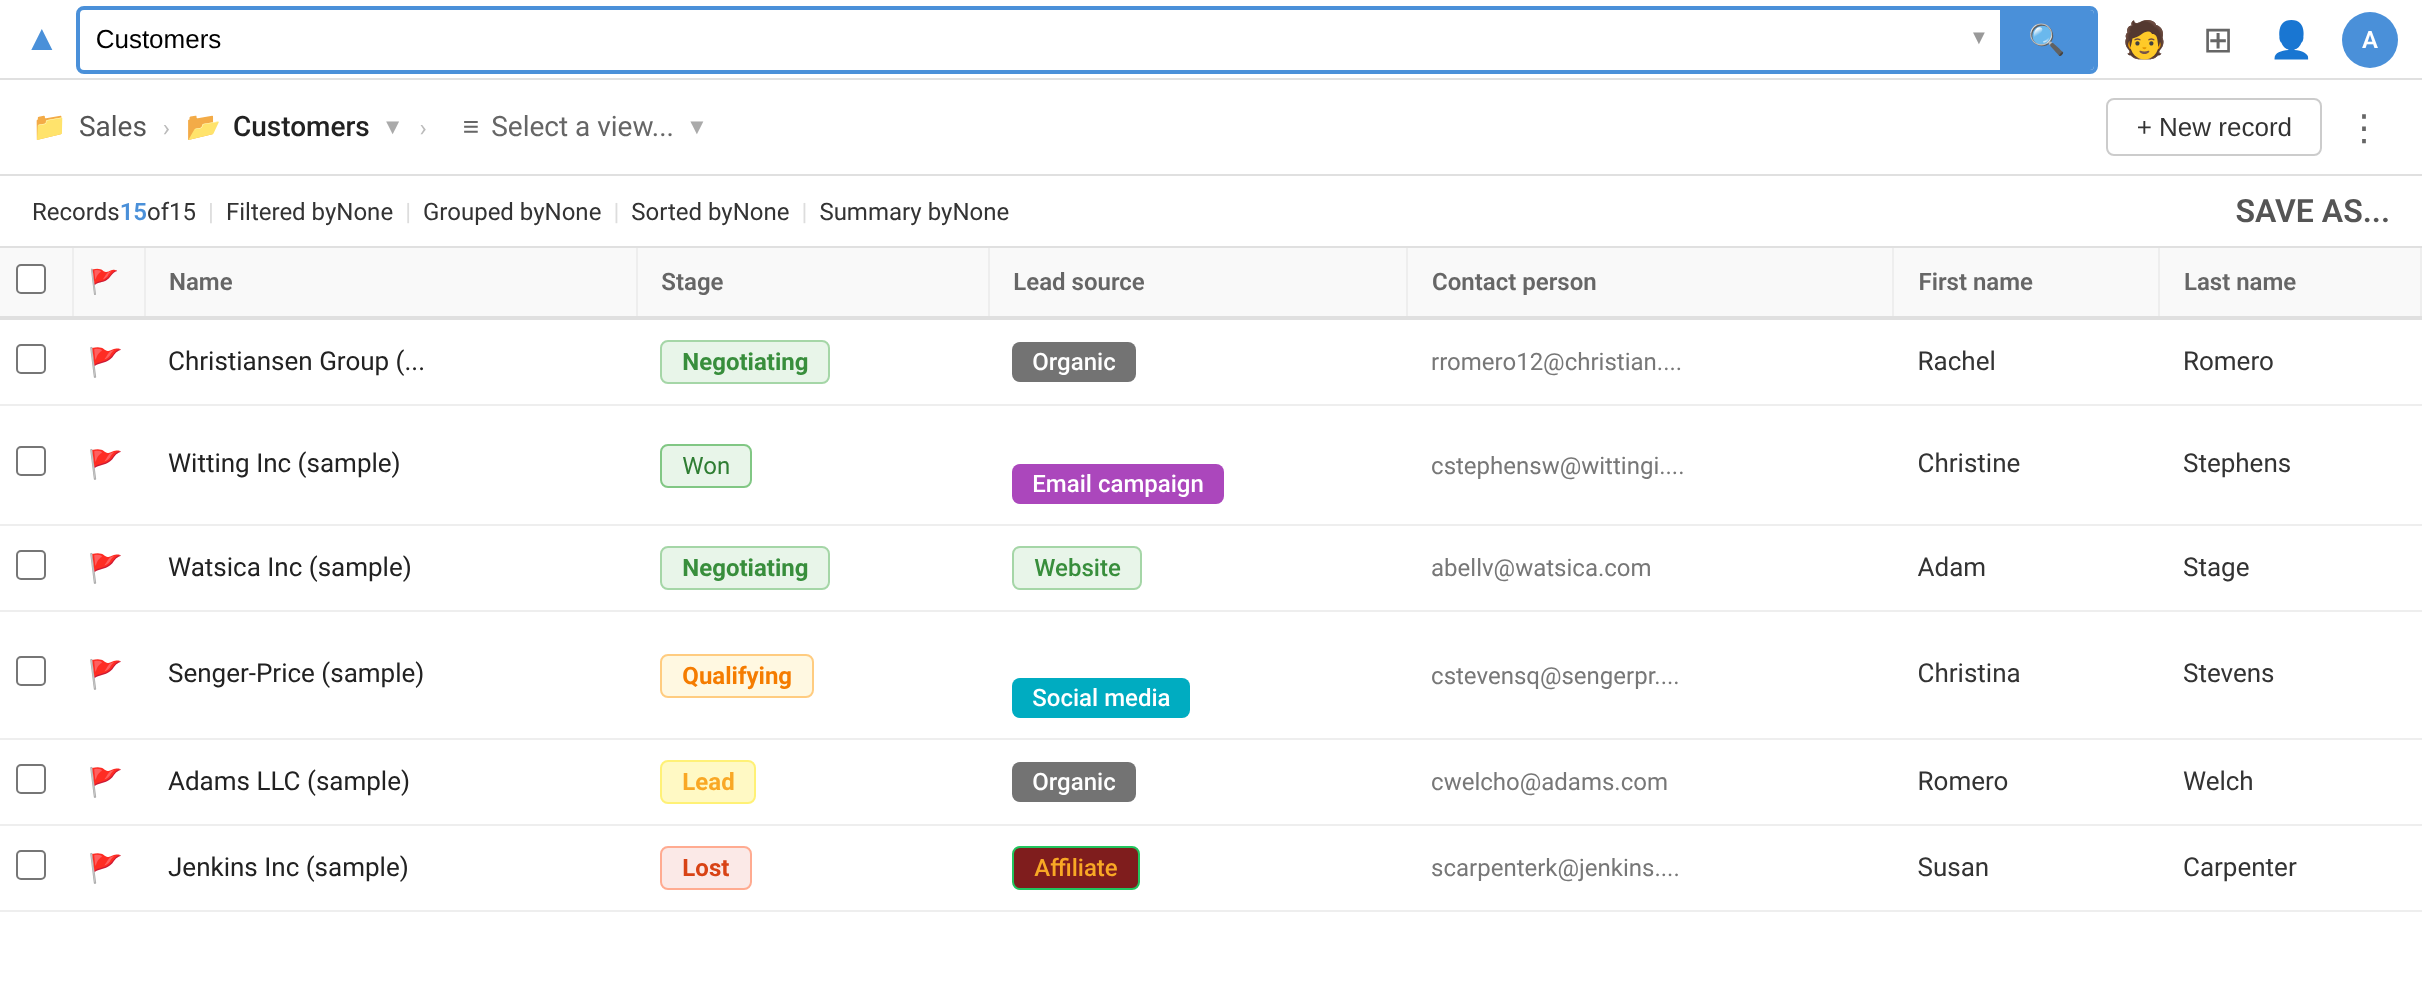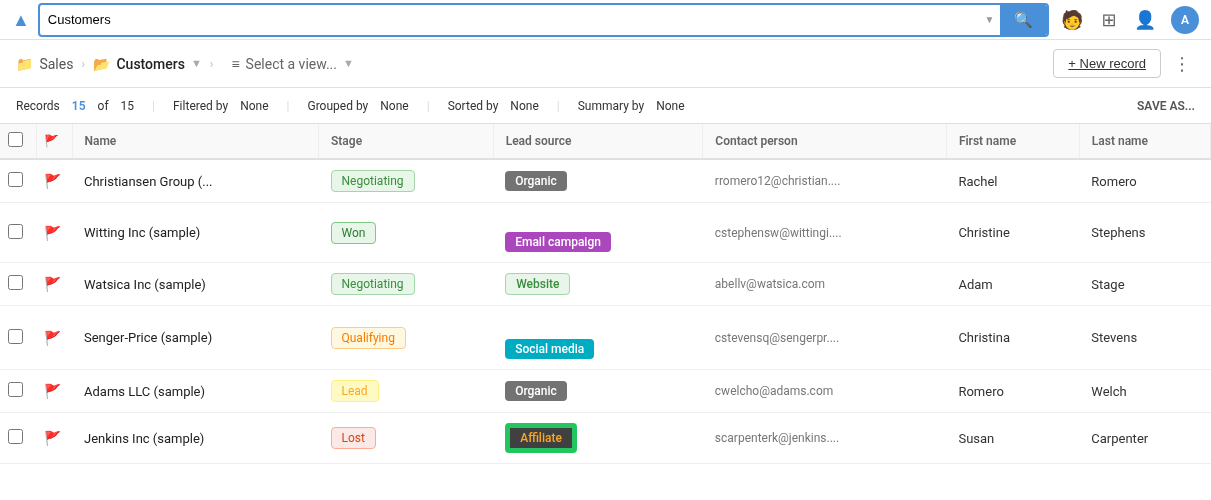--- a/index.html
+++ b/index.html
@@ -37,33 +37,33 @@
     .breadcrumb-item { display: flex; align-items: center; gap: 6px; color: #555; font-size: 14px; cursor: pointer; }
     .breadcrumb-item.active { color: #222; font-weight: 500; }
     .breadcrumb-sep { color: #bbb; font-size: 12px; }
     .view-selector {
       display: flex; align-items: center; gap: 6px; color: #666; font-size: 14px;
       padding: 4px 10px; border-radius: 4px; cursor: pointer;
     }
     .new-record-btn {
       margin-left: auto; background: #fff; border: 1px solid #ccc; border-radius: 4px;
       padding: 6px 14px; font-size: 13px; cursor: pointer; color: #333;
-      display: flex; align-items: center; gap: 4px; text-decoration: underline;
+      display: flex; align-items: center; gap: 4px;
     }
     .kebab-btn { background: none; border: none; color: #666; font-size: 18px; cursor: pointer; padding: 4px; }
 
     
     .filter-bar {
       display: flex; align-items: center; background: #fff; border-bottom: 1px solid #e0e0e0;
-      padding: 0 16px; height: 36px; gap: 12px; font-size: 12px; color: #555;
+      padding: 0 16px; height: 36px; gap: 0; font-size: 12px; color: #555;
     }
     .filter-bar span { color: #333; }
     .filter-bar .count { color: #4a90d9; font-weight: 600; }
     .filter-bar .sep { color: #ddd; margin: 0 6px; }
-    .filter-bar .save-as { margin-left: auto; font-weight: 600; color: #555; cursor: pointer; font-size: 12px; }
+    .filter-bar .save-as { margin-left: auto; font-weight: 600; color: #555; cursor: pointer; font-size: 16px; }
     .filter-val { color: #aaa; cursor: pointer; text-align: center; }
 
     
     .table-container { background: #fff; overflow: auto; height: calc(500px - 124px); }
     table { width: 100%; border-collapse: collapse; }
     thead tr { background: #f9f9f9; border-bottom: 2px solid #e0e0e0; }
     thead th {
       text-align: left; padding: 8px 12px; font-size: 12px; font-weight: 600;
       color: #666; border-right: 1px solid #eee; white-space: nowrap;
     }
@@ -72,38 +72,38 @@
     tbody td { padding: 10px 12px; font-size: 13px; color: #333; vertical-align: middle; }
     tbody td:first-child, tbody td:nth-child(2) { width: 36px; padding: 10px 8px; }
 
     .checkbox { width: 15px; height: 15px; cursor: pointer; }
     .flag-icon { font-size: 14px; color: #ccc; cursor: pointer; }
     .flag-icon.red { color: #e74c3c; }
 
     
     .badge {
       display: inline-block; padding: 3px 10px; border-radius: 4px;
-      font-size: 12px; font-weight: 400; white-space: nowrap;
+      font-size: 12px; font-weight: 700; white-space: nowrap;
     }
     .badge-negotiating { background: #e8f5e9; color: #388e3c; border: 1px solid #a5d6a7; }
     .badge-won { background: #e8f5e9; color: #2e7d32; border: 1px solid #81c784; font-weight: 400; }
     .badge-qualifying { background: #fff8e1; color: #f57c00; border: 1px solid #ffcc80; }
     .badge-lead { background: #fff9c4; color: #f9a825; border: 1px solid #fff176; }
     .badge-lost { background: #fbe9e7; color: #d84315; border: 1px solid #ffab91; }
 
     
     .ls-badge {
       display: inline-block; padding: 3px 10px; border-radius: 4px;
       font-size: 12px; font-weight: 500; white-space: nowrap;
     }
     .ls-organic { background: #737373; color: #fff; }
     .ls-email { background: #ab47bc; color: #fff; margin-top: 19px; }
     .ls-website { background: #e8f5e9; color: #388e3c; border: 1px solid #a5d6a7; text-align: center; }
     .ls-social { background: #00acc1; color: #fff; margin-top: 23px; }
-    .ls-affiliate { background: #404040; color: #f9a825; border: 5px solid #22c55e; }
+    .ls-affiliate { background: #7f1d1d; color: #f9a825; border: 1px solid #22c55e; }
 
     .email-cell { color: #777; font-size: 12px; }
 
     
     .avatar { width: 28px; height: 28px; border-radius: 50%; background: #4a90d9; display: flex; align-items: center; justify-content: center; color: #fff; font-size: 12px; font-weight: 600; }
   </style>
 </head>
 <body>
 
 <div class="top-bar">

